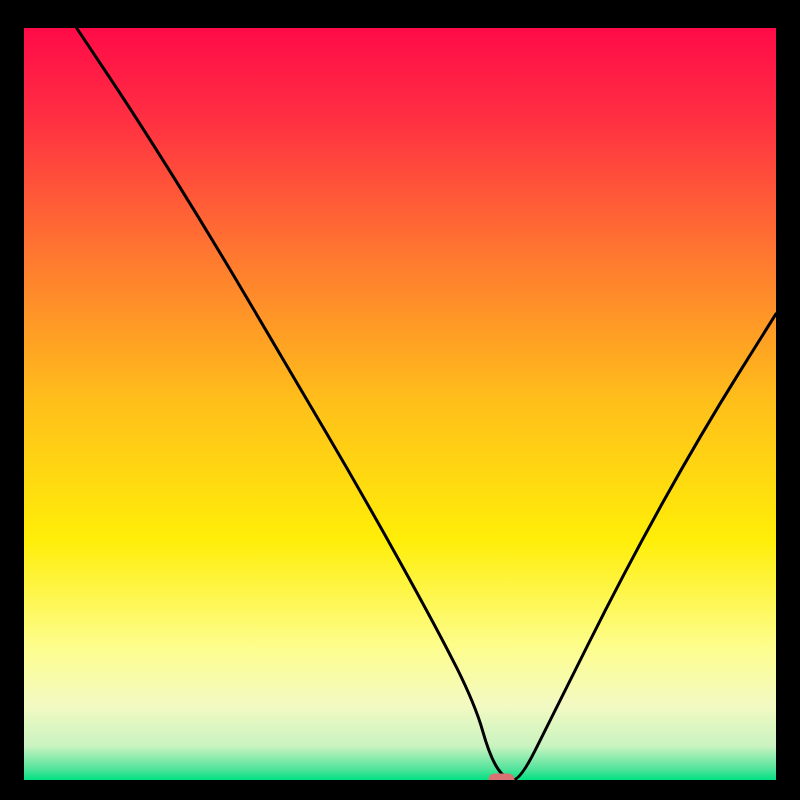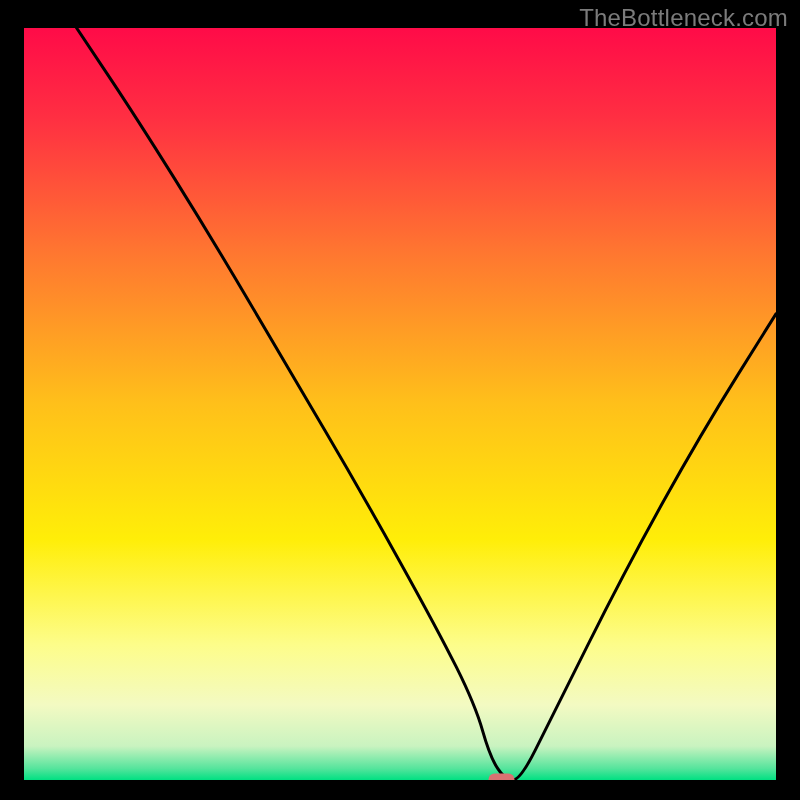--- a/index.html
+++ b/index.html
@@ -35,21 +35,20 @@
     height: 752px;
   }
   svg {
     display: block;
   }
 </style>
 </head>
 <body>
 
 <div class="frame">
-  <div class="watermark">TheBottleneck.com</div>
   <div class="plot">
     <svg id="chart-svg" width="752" height="752" viewBox="0 0 752 752" preserveAspectRatio="none">
       <defs>
         <linearGradient id="bg-grad" x1="0" y1="0" x2="0" y2="1">
             <stop offset="0.00%" stop-color="#ff0b48"></stop>
             <stop offset="12.00%" stop-color="#ff2f42"></stop>
             <stop offset="30.00%" stop-color="#ff7730"></stop>
             <stop offset="50.00%" stop-color="#ffc01a"></stop>
             <stop offset="68.00%" stop-color="#ffee08"></stop>
             <stop offset="82.00%" stop-color="#fdfd8a"></stop>

